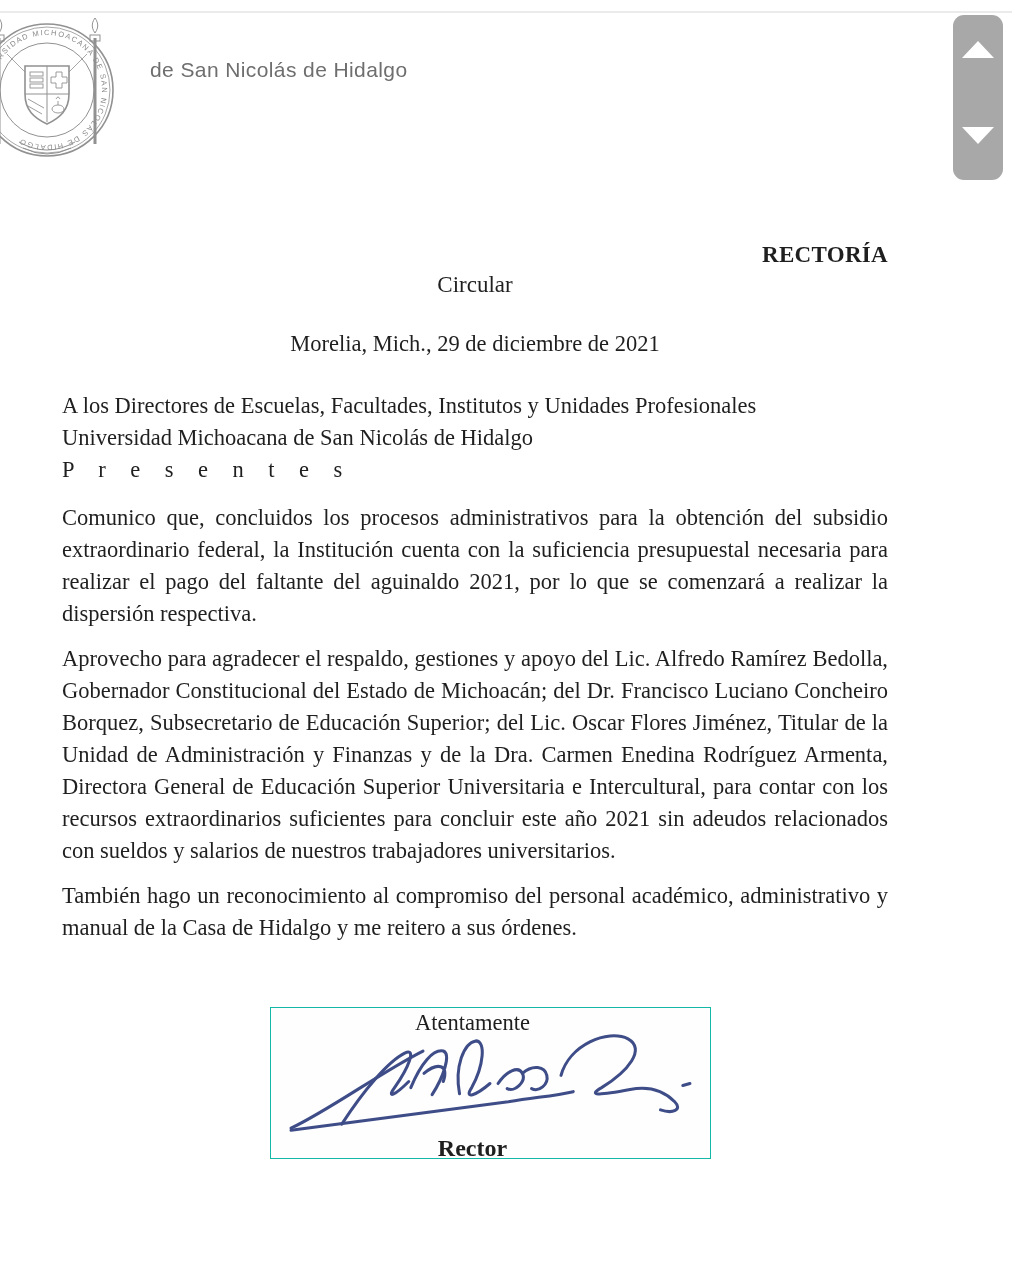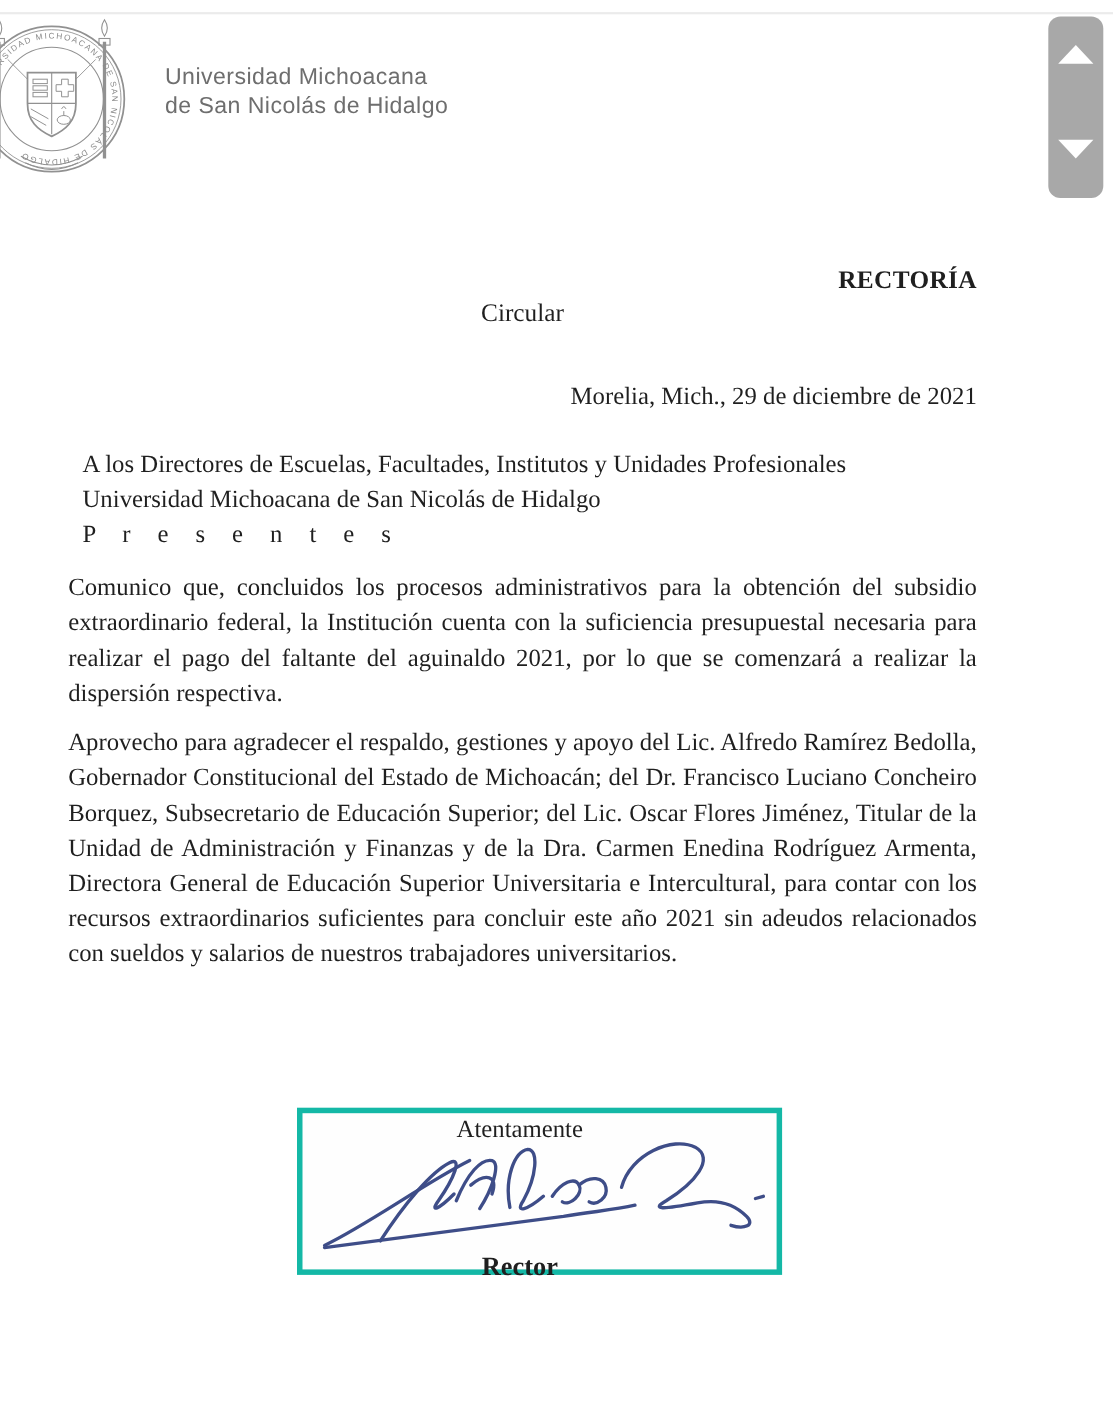--- a/index.html
+++ b/index.html
@@ -49,30 +49,30 @@
     color:#6e6e6e;
   }
 
   
   .letter {
     position:absolute; left:62px; top:240px; width:826px;
     font-size:22.5px; line-height:32px;
   }
   .dept { text-align:right; font-weight:bold; font-size:23px; line-height:30px; letter-spacing:0.3px; }
   .doctype { text-align:center; font-size:23px; line-height:30px; }
-  .dateline { text-align:right; margin-top:44px; }
-  .recipients { margin-top:30px;margin-left:13px; }
+  .dateline { text-align:center; margin-top:28px; }
+  .recipients { margin-top:30px; }
   .recipients .spaced { letter-spacing:0.42em; }
   .letter p.para { margin-top:13px; text-align:justify; }
   .letter p.para:first-of-type { margin-top:16px; }
 
   
   .sig-block {
     position:absolute; left:270px; top:1007px; width:441px; height:152px;
-    border:5px solid #14b8a6; background:#fefefe;
+    border:1px solid #14b8a6; background:#fefefe;
     text-align:center;
   }
   .sig-inner { padding-right:36px; }
   .closing { margin-top:2px; font-size:22.5px; }
   .sig-svg { position:absolute; left:18px; top:20px; width:406px; height:108px; pointer-events:none; }
   .sig-name { position:absolute; left:0; right:36px; top:100px; font-weight:bold; font-size:22.5px; }
   .sig-title { position:absolute; left:0; right:36px; top:127px; font-weight:bold; font-size:24px; }
 </style>
 </head>
 <body>
@@ -113,21 +113,20 @@
 
       <path d="M34 140 q28 16 56 0 M38 146 q24 12 48 0" stroke-width="1"></path>
     </g>
     <text font-family="Liberation Sans, sans-serif" font-size="7.5" fill="#8a8a8a" letter-spacing="1.4">
       <textPath href="#sealArc" startOffset="2">UNIVERSIDAD MICHOACANA DE SAN NICOLÁS DE HIDALGO</textPath>
     </text>
   </svg>
 </div>
 
 <div class="org-name">
-  <div>Universidad Michoacana</div>
   <div>de San Nicolás de Hidalgo</div>
 </div>
 
 <div class="scroll-widget">
   <div class="scroll-btn up">
     <div class="tri-up"></div>
   </div>
   <div class="scroll-btn down">
     <div class="tri-down"></div>
   </div>
@@ -137,20 +136,21 @@
   <div class="dept">RECTORÍA</div>
   <div class="doctype">Circular</div>
   <div class="dateline">Morelia, Mich., 29 de diciembre de 2021</div>
   <div class="recipients">
     <div>A los Directores de Escuelas, Facultades, Institutos y Unidades Profesionales</div>
     <div>Universidad Michoacana de San Nicolás de Hidalgo</div>
     <div class="spaced">P r e s e n t e s</div>
   </div>
   <p class="para">Comunico que, concluidos los procesos administrativos para la obtención del subsidio extraordinario federal, la Institución cuenta con la suficiencia presupuestal necesaria para realizar el pago del faltante del aguinaldo 2021, por lo que se comenzará a realizar la dispersión respectiva.</p>
   <p class="para">Aprovecho para agradecer el respaldo, gestiones y apoyo del Lic. Alfredo Ramírez Bedolla, Gobernador Constitucional del Estado de Michoacán; del Dr. Francisco Luciano Concheiro Borquez, Subsecretario de Educación Superior; del Lic. Oscar Flores Jiménez, Titular de la Unidad de Administración y Finanzas y de la Dra. Carmen Enedina Rodríguez Armenta, Directora General de Educación Superior Universitaria e Intercultural, para contar con los recursos extraordinarios suficientes para concluir este año 2021 sin adeudos relacionados con sueldos y salarios de nuestros trabajadores universitarios.</p>
+  <p class="para">También hago un reconocimiento al compromiso del personal académico, administrativo y manual de la Casa de Hidalgo y me reitero a sus órdenes.</p>
 </div>
 
 <div class="sig-block">
   <div class="sig-inner">
     <div class="closing">Atentamente</div>
   </div>
   <svg class="sig-svg" viewBox="0 0 400 105" xmlns="http://www.w3.org/2000/svg">
     <g stroke="#2e3e7e" stroke-width="3" fill="none" stroke-linecap="round" stroke-linejoin="round" opacity="0.92">
       <path d="M2 98 C40 80 92 42 132 22"></path>
       <path d="M52 94 C74 60 98 32 114 24 C126 18 118 38 104 58 C96 69 104 66 118 52"></path>

